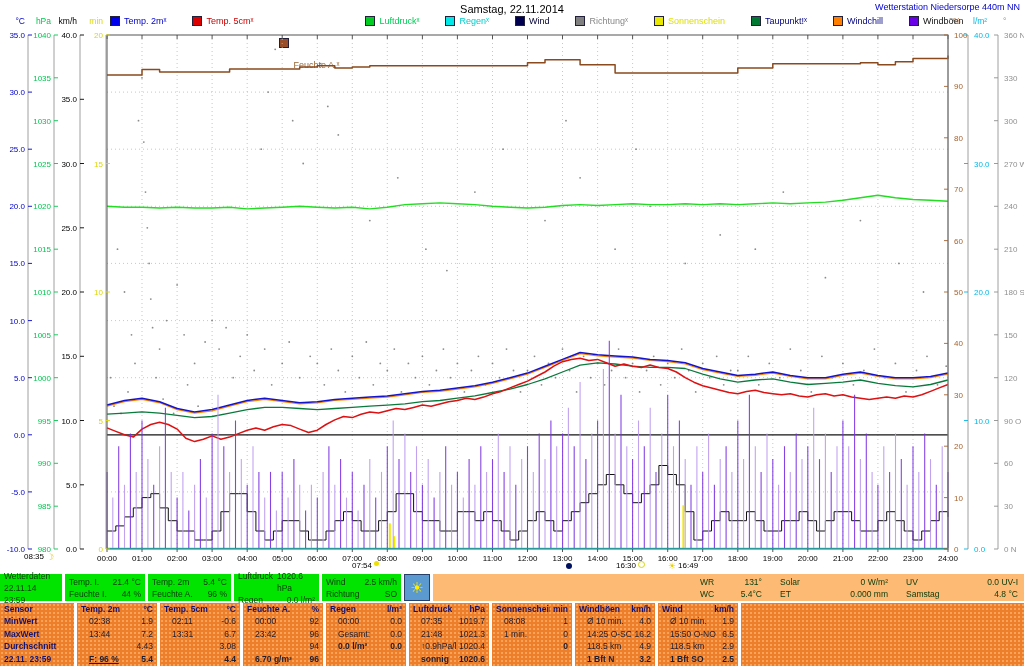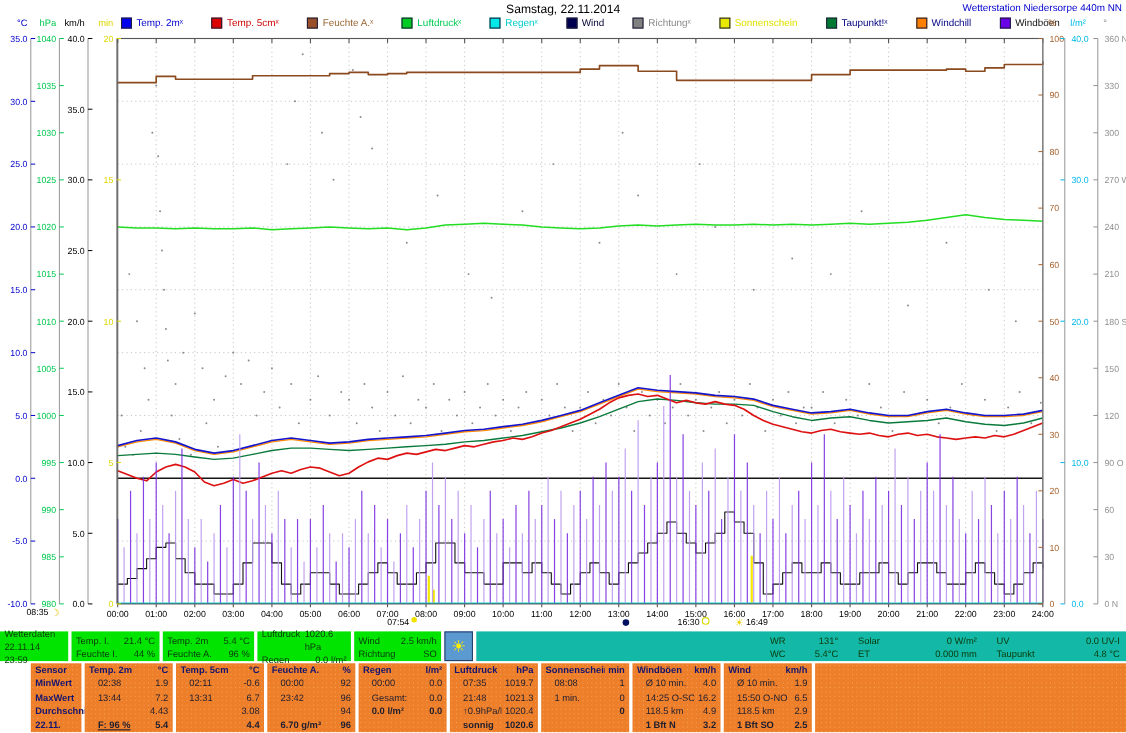--- a/index.html
+++ b/index.html
@@ -23,31 +23,31 @@
   .statusbar{position:absolute;top:574px;left:0;width:1024px;height:27px;display:flex;gap:3px;background:#fff;}
   .sb-cell{background:#00e400;color:#0a3a0a;font-size:8.5px;padding:1px 4px;display:flex;flex-direction:column;justify-content:center;box-sizing:border-box;}
   .sb-row{display:flex;justify-content:space-between;line-height:12px;gap:4px;}
   .statusbar .sb-cell:nth-child(1){width:62px;}
   .statusbar .sb-cell:nth-child(2){width:80px;}
   .statusbar .sb-cell:nth-child(3){width:83px;}
   .statusbar .sb-cell:nth-child(4){width:85px;}
   .statusbar .sb-cell:nth-child(5){width:79px;}
   .sb-icon{width:26px;flex:none;background:#5b9ad0;border:1px solid #26406a;color:#ffee00;font-size:15px;
            display:flex;align-items:center;justify-content:center;box-sizing:border-box;}
-  .sb-right{flex:1;background:#14b8a6;display:flex;justify-content:flex-end;gap:18px;padding:1px 6px;box-sizing:border-box;align-items:center;}
+  .sb-right{flex:1;background:#fdba74;display:flex;justify-content:flex-end;gap:18px;padding:1px 6px;box-sizing:border-box;align-items:center;}
   .sb-pair{display:flex;flex-direction:column;justify-content:center;font-size:8.5px;color:#0a3a0a;}
   .sb-pair:nth-child(1){width:62px;}
   .sb-pair:nth-child(2){width:108px;}
   .sb-pair:nth-child(3){width:112px;}
   
   .stats{position:absolute;top:603px;left:0;width:1024px;height:63px;display:flex;gap:3px;background:#fff;}
   .st-col{background:#ee7f2a;background-image:radial-gradient(#f8a75e 0.7px,rgba(0,0,0,0) 0.8px);background-size:4px 4px;
           display:flex;flex-direction:column;box-sizing:border-box;padding:0 4px;}
   .st-col{width:80px;flex:none;}
-  .st-col.sensor{width:46px;margin-left:28px;}
+  .st-col.sensor{width:74px;}
   .st-col.filler{flex:1;}
   .st-row{display:flex;justify-content:space-between;line-height:12.4px;font-size:8.5px;color:#1d1d30;gap:3px;}
   .st-row .a{white-space:nowrap;overflow:hidden;}
   .st-row .b{white-space:nowrap;}
   .st-hdr{font-weight:bold;color:#14146e;}
   .st-lbl{font-weight:bold;color:#14146e;line-height:12.4px;font-size:8.5px;}
   .st-last{font-weight:bold;}
 </style>
 </head>
 <body>
@@ -59,21 +59,21 @@
       <span class="lg-item">
         <span class="lg-box" style="background: rgb(0, 0, 238);"></span>
         <span style="color: rgb(0, 0, 204);">Temp. 2mˣ</span>
       </span>
       <span class="lg-item">
         <span class="lg-box" style="background: rgb(221, 0, 0);"></span>
         <span style="color: rgb(204, 0, 0);">Temp. 5cmˣ</span>
       </span>
       <span class="lg-item">
         <span class="lg-box" style="background: rgb(153, 80, 42);"></span>
-        <span style="color: rgb(153, 102, 51);">Feuchte A.ˣ</span>
+        <span style="color: rgb(153, 102, 51); margin-top: 44px;">Feuchte A.ˣ</span>
       </span>
       <span class="lg-item">
         <span class="lg-box" style="background: rgb(0, 204, 34);"></span>
         <span style="color: rgb(0, 204, 85);">Luftdruckˣ</span>
       </span>
       <span class="lg-item">
         <span class="lg-box" style="background: rgb(0, 232, 232);"></span>
         <span style="color: rgb(0, 204, 204);">Regenˣ</span>
       </span>
       <span class="lg-item">
@@ -755,21 +755,21 @@
             <span>ET</span>
             <span>0.000 mm</span>
           </div>
         </div>
         <div class="sb-pair">
           <div class="sb-row">
             <span>UV</span>
             <span>0.0 UV-I</span>
           </div>
           <div class="sb-row">
-            <span>Taupunkt</span>
+            <span>Samstag</span>
             <span>4.8 °C</span>
           </div>
         </div>
       </div>
     </div>
   <div class="stats" id="stats">
       <div class="st-col sensor">
         <div class="st-lbl">Sensor</div>
         <div class="st-lbl">MinWert</div>
         <div class="st-lbl">MaxWert</div>

